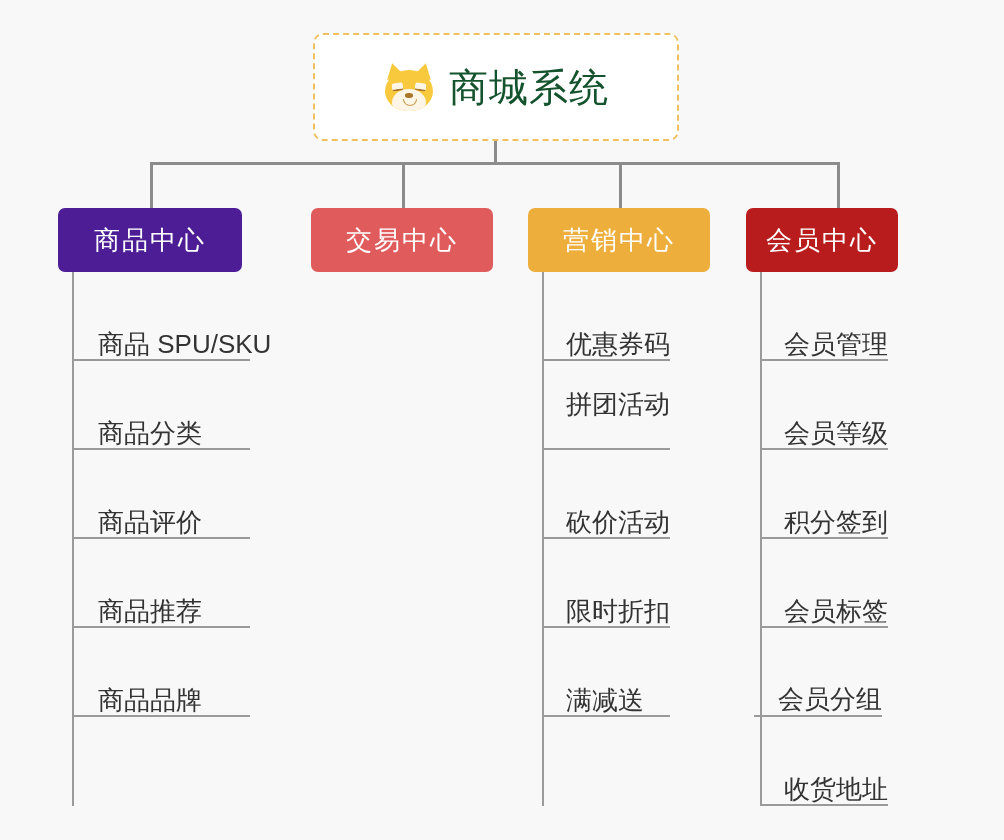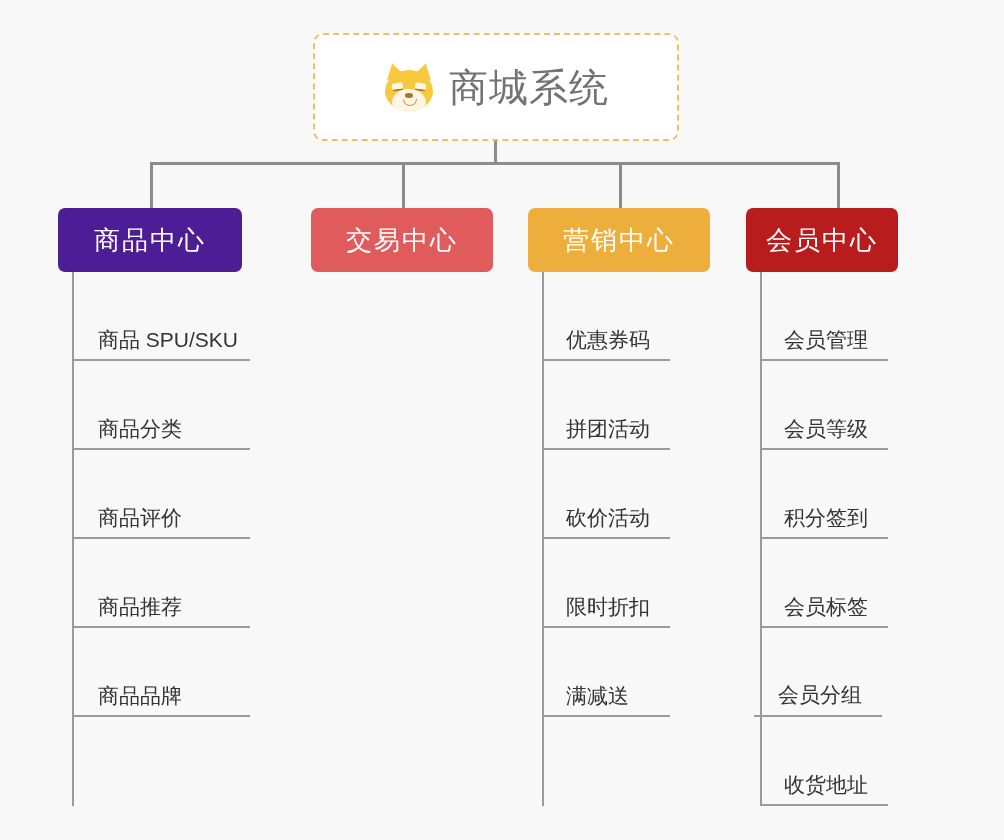--- a/index.html
+++ b/index.html
@@ -34,21 +34,21 @@
     border: 2px dashed #f0c060;
     border-radius: 10px;
     display: flex;
     align-items: center;
     justify-content: center;
     gap: 14px;
   }
   .root-title {
     font-size: 39px;
     line-height: 1;
-    color: #737373;
+    color: #14532d;
     letter-spacing: 1px;
     white-space: nowrap;
   }
 
   
   .shiba {
     position: relative;
     width: 52px;
     height: 48px;
     flex: 0 0 auto;
@@ -172,24 +172,24 @@
   }
   .item {
     box-sizing: border-box;
     height: 89px;
     position: relative;
     display: flex;
     align-items: flex-end;
     border-bottom: 2px solid #9a9a9a;
   }
   .item-label {
-    font-size: 21px;
+    font-size: 26px;
     color: #333333;
     line-height: 1;
-    padding-bottom: 9px;
+    padding-bottom: 2px;
     white-space: nowrap;
   }
 </style>
 </head>
 <body>
 
 <div id="canvas">
 
   <div class="root-node">
     <div class="shiba">
@@ -246,21 +246,21 @@
       </div>
       <div class="col" style="left: 528px; width: 182px;">
         <div class="col-head" style="background: rgb(238, 174, 60); width: 182px;">
           <span>营销中心</span>
         </div>
         <div class="col-items">
           <div class="spine" style="left: 14px; height: 534px;"></div>
           <div class="item" style="margin-left: 14px; width: 128px;">
             <span class="item-label" style="margin-left: 24px;">优惠券码</span>
           </div>
-          <div class="item" style="margin-left: 14px; width: 128px;">
+          <div class="item" style="margin-left: 14px; width: 128px; align-items: center;">
             <span class="item-label" style="margin-left: 24px;">拼团活动</span>
           </div>
           <div class="item" style="margin-left: 14px; width: 128px;">
             <span class="item-label" style="margin-left: 24px;">砍价活动</span>
           </div>
           <div class="item" style="margin-left: 14px; width: 128px;">
             <span class="item-label" style="margin-left: 24px;">限时折扣</span>
           </div>
           <div class="item" style="margin-left: 14px; width: 128px;">
             <span class="item-label" style="margin-left: 24px;">满减送</span>

